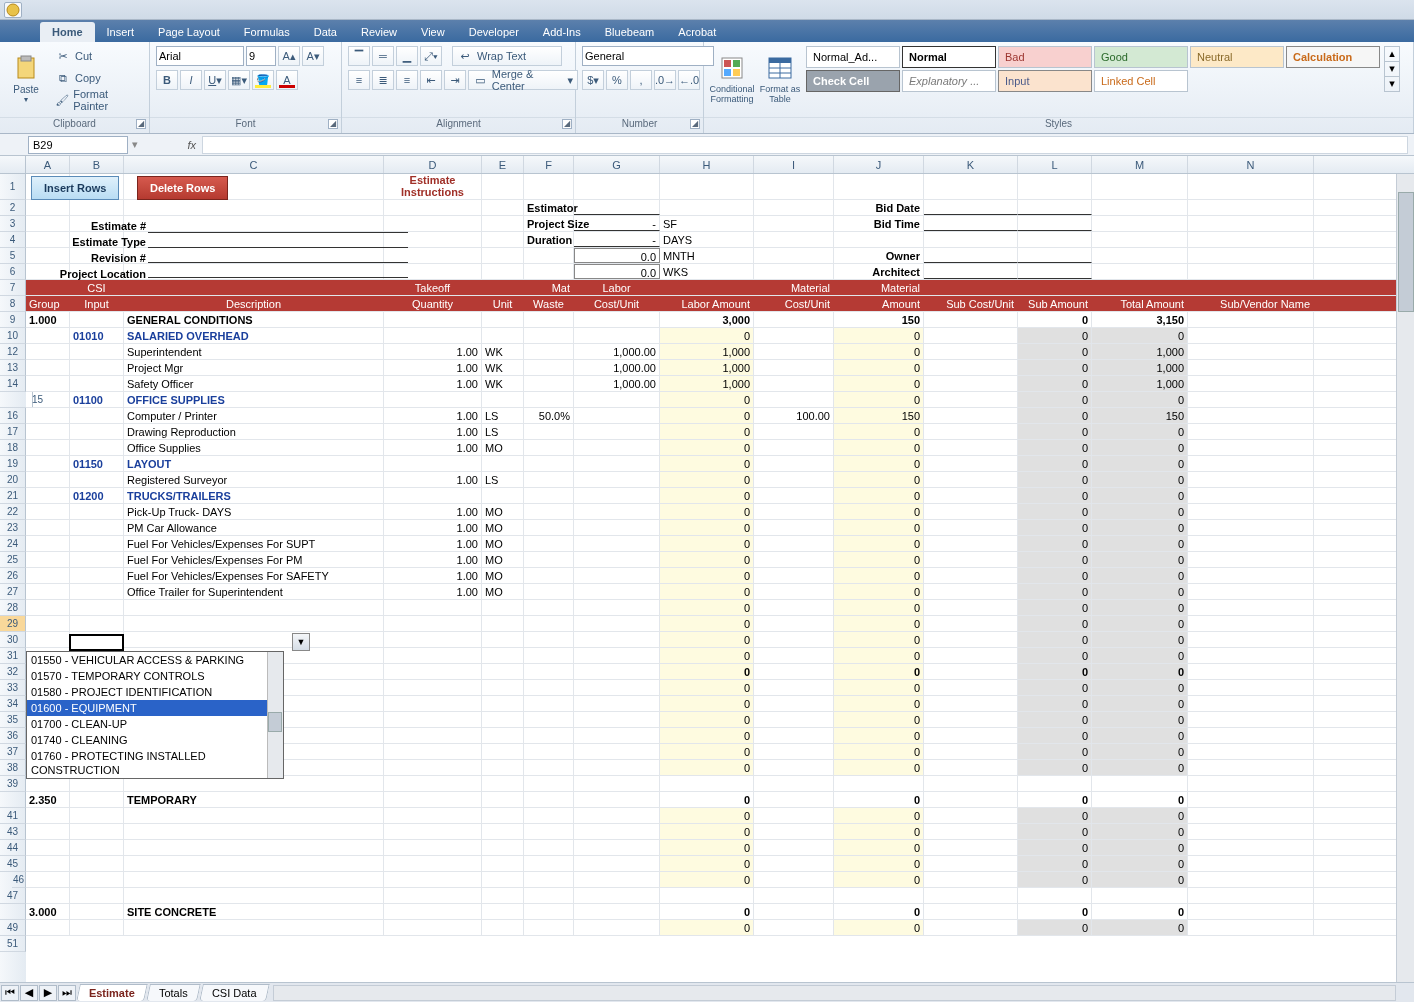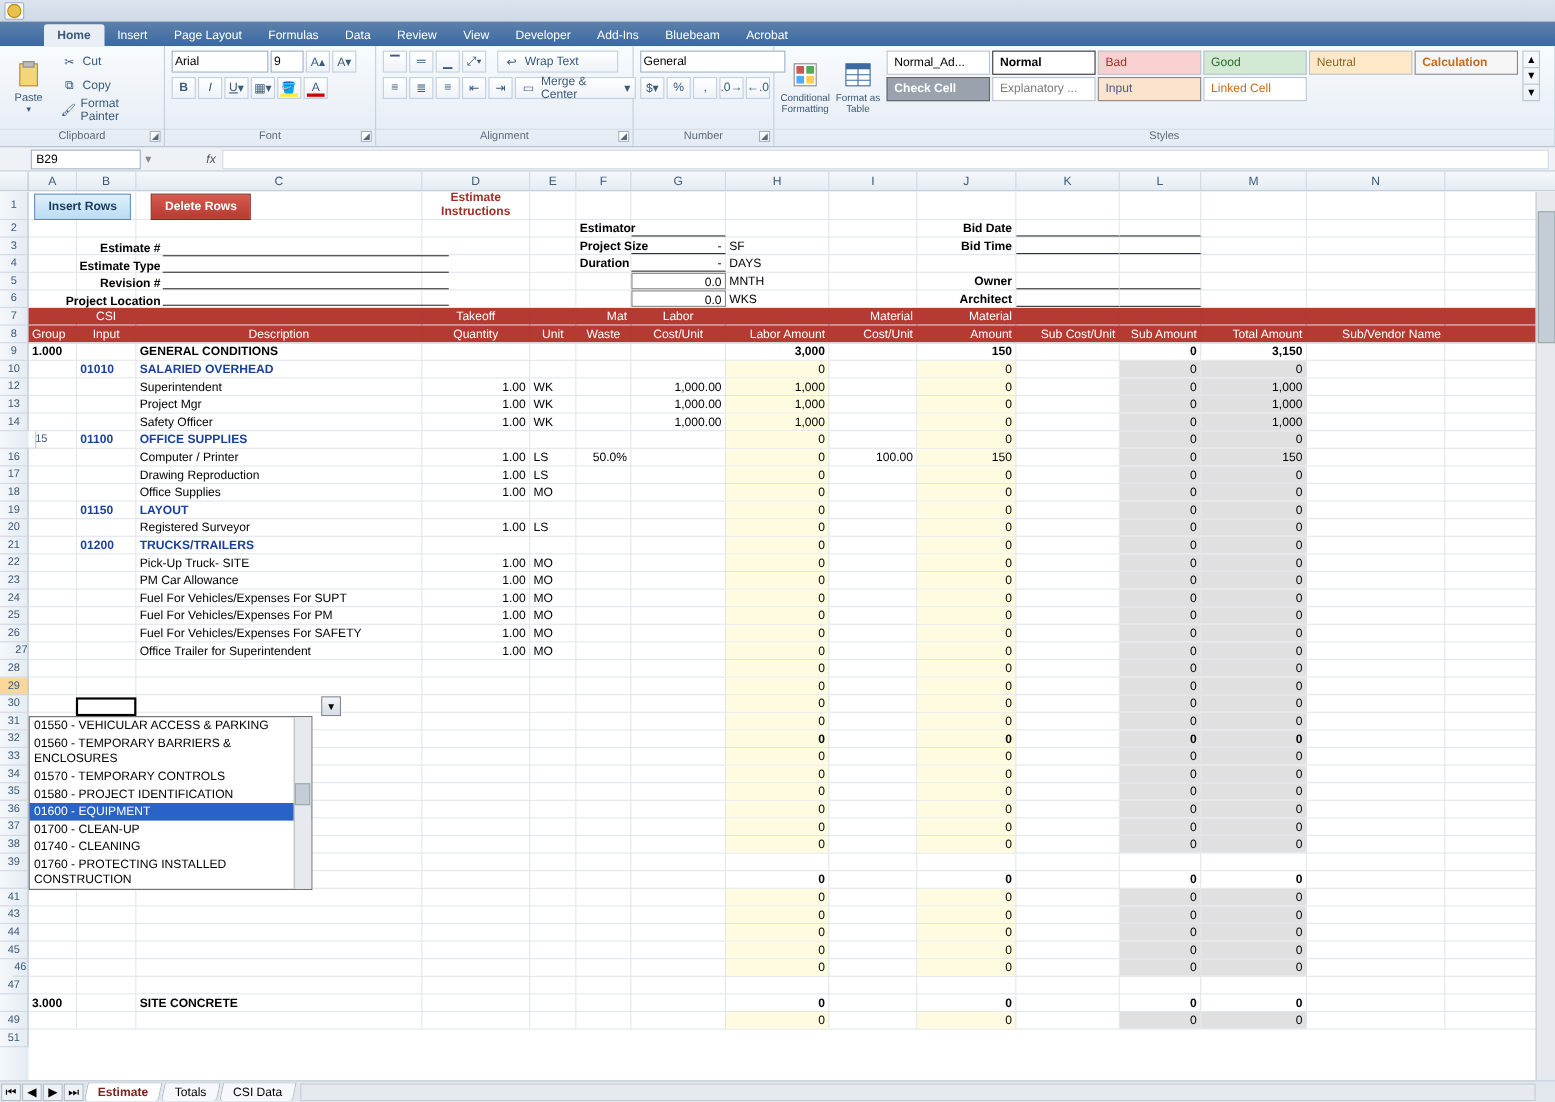--- a/index.html
+++ b/index.html
@@ -248,21 +248,21 @@
         <span style="font-size:9px;line-height:10px;text-align:center">Format as Table</span>
       </div>
       <div class="style-grid" id="style-grid">
           <div class="style-cell" style="background: rgb(255, 255, 255); color: rgb(0, 0, 0); border-color: rgb(184, 196, 208);">Normal_Ad...</div>
           <div class="style-cell" style="background: rgb(255, 255, 255); color: rgb(0, 0, 0); border-color: rgb(51, 51, 51); font-weight: bold;">Normal</div>
           <div class="style-cell" style="background: rgb(248, 208, 207); color: rgb(156, 53, 48); border-color: rgb(184, 196, 208);">Bad</div>
           <div class="style-cell" style="background: rgb(211, 233, 211); color: rgb(42, 106, 42); border-color: rgb(184, 196, 208);">Good</div>
           <div class="style-cell" style="background: rgb(253, 233, 199); color: rgb(138, 106, 42); border-color: rgb(184, 196, 208);">Neutral</div>
           <div class="style-cell" style="background: rgb(246, 246, 246); color: rgb(201, 106, 26); border-color: rgb(136, 136, 136); font-weight: bold;">Calculation</div>
           <div class="style-cell" style="background: rgb(154, 163, 173); color: rgb(255, 255, 255); border-color: rgb(102, 102, 102); font-weight: bold;">Check Cell</div>
-          <div class="style-cell" style="background: rgb(255, 255, 255); color: rgb(122, 122, 122); border-color: rgb(184, 196, 208); ">Explanatory ...</div>
+          <div class="style-cell" style="background: rgb(255, 255, 255); color: rgb(122, 122, 122); border-color: rgb(184, 196, 208); font-style: italic;">Explanatory ...</div>
           <div class="style-cell" style="background: rgb(251, 227, 206); color: rgb(74, 90, 138); border-color: rgb(136, 136, 136);">Input</div>
           <div class="style-cell" style="background: rgb(255, 255, 255); color: rgb(201, 106, 26); border-color: rgb(184, 196, 208);">Linked Cell</div>
         </div>
       <div style="width:16px;height:46px;border:1px solid #b8c4d0;display:flex;flex-direction:column">
         <div style="flex:1;text-align:center;border-bottom:1px solid #b8c4d0">▴</div>
         <div style="flex:1;text-align:center;border-bottom:1px solid #b8c4d0">▾</div>
         <div style="flex:1;text-align:center">▾</div>
       </div>
     </div>
     <div class="rgroup-label"><span>Styles</span></div>
@@ -318,21 +318,21 @@
       <div class="rowhdr" style="height: 16px; line-height: 16px;">17</div>
       <div class="rowhdr" style="height: 16px; line-height: 16px;">18</div>
       <div class="rowhdr" style="height: 16px; line-height: 16px;">19</div>
       <div class="rowhdr" style="height: 16px; line-height: 16px;">20</div>
       <div class="rowhdr" style="height: 16px; line-height: 16px;">21</div>
       <div class="rowhdr" style="height: 16px; line-height: 16px;">22</div>
       <div class="rowhdr" style="height: 16px; line-height: 16px;">23</div>
       <div class="rowhdr" style="height: 16px; line-height: 16px;">24</div>
       <div class="rowhdr" style="height: 16px; line-height: 16px;">25</div>
       <div class="rowhdr" style="height: 16px; line-height: 16px;">26</div>
-      <div class="rowhdr" style="height: 16px; line-height: 16px; text-align: right;">27</div>
+      <div class="rowhdr" style="height: 16px; line-height: 16px;">27</div>
       <div class="rowhdr" style="height: 16px; line-height: 16px;">28</div>
       <div class="rowhdr sel" style="height: 16px; line-height: 16px;">29</div>
       <div class="rowhdr" style="height: 16px; line-height: 16px;">30</div>
       <div class="rowhdr" style="height: 16px; line-height: 16px;">31</div>
       <div class="rowhdr" style="height: 16px; line-height: 16px;">32</div>
       <div class="rowhdr" style="height: 16px; line-height: 16px;">33</div>
       <div class="rowhdr" style="height: 16px; line-height: 16px;">34</div>
       <div class="rowhdr" style="height: 16px; line-height: 16px;">35</div>
       <div class="rowhdr" style="height: 16px; line-height: 16px;">36</div>
       <div class="rowhdr" style="height: 16px; line-height: 16px;">37</div>
@@ -696,21 +696,21 @@
           <div class="cell cI num"></div>
           <div class="cell cJ num yellow">0</div>
           <div class="cell cK num"></div>
           <div class="cell cL num grey">0</div>
           <div class="cell cM num grey">0</div>
           <div class="cell cN"></div>
         </div>
         <div class="row">
           <div class="cell cA"></div>
           <div class="cell cB"></div>
-          <div class="cell cC">Pick-Up Truck- SITE</div>
+          <div class="cell cC">Pick-Up Truck- DAYS</div>
           <div class="cell cD num">1.00</div>
           <div class="cell cE">MO</div>
           <div class="cell cF num"></div>
           <div class="cell cG num"></div>
           <div class="cell cH num yellow">0</div>
           <div class="cell cI num"></div>
           <div class="cell cJ num yellow">0</div>
           <div class="cell cK num"></div>
           <div class="cell cL num grey">0</div>
           <div class="cell cM num grey">0</div>
@@ -984,21 +984,21 @@
           <div class="cell cI num"></div>
           <div class="cell cJ num"></div>
           <div class="cell cK num"></div>
           <div class="cell cL num"></div>
           <div class="cell cM num"></div>
           <div class="cell cN"></div>
         </div>
         <div class="row">
           <div class="cell cA bold">2.350</div>
           <div class="cell cB bold"></div>
-          <div class="cell cC bold">CONTROLS</div>
+          <div class="cell cC bold">TEMPORARY</div>
           <div class="cell cD num bold"></div>
           <div class="cell cE bold"></div>
           <div class="cell cF num bold"></div>
           <div class="cell cG num bold"></div>
           <div class="cell cH num bold">0</div>
           <div class="cell cI num bold"></div>
           <div class="cell cJ num bold">0</div>
           <div class="cell cK num bold"></div>
           <div class="cell cL num bold">0</div>
           <div class="cell cM num bold">0</div>
@@ -1136,21 +1136,20 @@
 
     <div class="active-cell-box" style="top:460px;left:43px;width:55px;height:17px"></div>
 
     <div class="dd-arrow" style="top:459px;left:266px">▼</div>
 
     <div class="dd-list" style="top:477px;left:0px" id="ddlist">
       <div class="dd-scroll">
           <div class="dd-thumb" style="top:60px"></div>
         </div>
     <div class="dd-item">01550  -  VEHICULAR ACCESS &amp; PARKING</div>
-        <div class="dd-item">01560  -  TEMPORARY BARRIERS &amp; ENCLOSURES</div>
         <div class="dd-item">01570  -  TEMPORARY CONTROLS</div>
         <div class="dd-item">01580  -  PROJECT IDENTIFICATION</div>
         <div class="dd-item hl">01600  -  EQUIPMENT</div>
         <div class="dd-item">01700  -  CLEAN-UP</div>
         <div class="dd-item">01740  -  CLEANING</div>
         <div class="dd-item">01760  -  PROTECTING INSTALLED CONSTRUCTION</div>
       </div>
 
   </div>
   <div class="vscroll">

